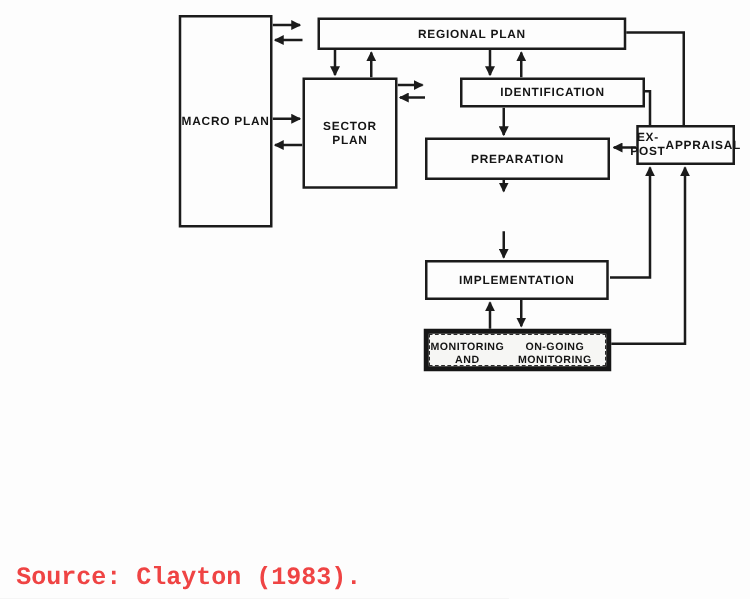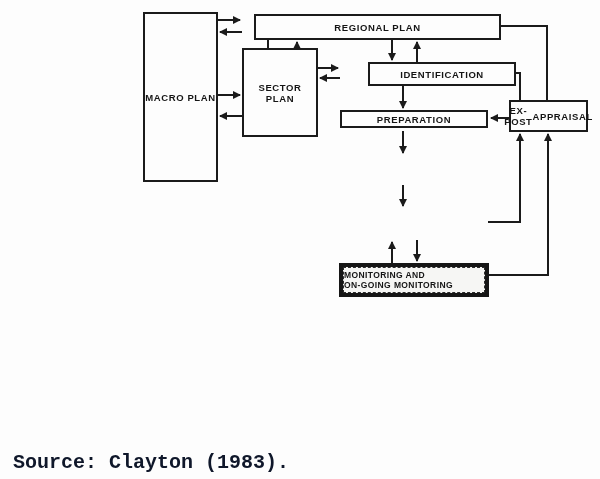--- a/index.html
+++ b/index.html
@@ -11,29 +11,29 @@
   .node{
     position:absolute;box-sizing:border-box;border:2px solid #1b1b1b;background:#fdfdfd;
     display:flex;align-items:center;justify-content:center;text-align:center;
     font-weight:700;font-size:9.5px;letter-spacing:0.6px;color:#151515;line-height:11px;
   }
   .node.dark{
     border:0;background:#161616;padding:4px;
   }
   .node.dark .inner{
     box-sizing:border-box;width:100%;height:100%;background:#f6f6f4;
-    border:1px dashed #2a2a2a;display:flex;flex-direction:column;
-    align-items:flex-start;justify-content:center;font-size:8.5px;line-height:10px;
+    border:1px dashed #2a2a2a;display:flex;
+    align-items:flex-end;justify-content:center;font-size:8.5px;line-height:10px;
     letter-spacing:0.4px;
   }
   .two-line{flex-direction:row;}
   .caption{
     position:absolute;left:13px;top:451px;
     font-family:"Liberation Mono",monospace;font-weight:700;font-size:20px;
-    color:#0f172a;letter-spacing:0px;white-space:nowrap;
+    color:#ef4444;letter-spacing:0px;white-space:nowrap;
   }
 </style>
 </head>
 <body>
 
 <div class="page">
 
   <svg class="wires" viewBox="0 0 600 479" xmlns="http://www.w3.org/2000/svg">
     <defs>
       <marker id="arr" viewBox="0 0 8 8" markerWidth="8" markerHeight="8" refX="7" refY="4" orient="auto" markerUnits="userSpaceOnUse">
@@ -65,33 +65,36 @@
   </svg>
 
   <div class="node" style="left:143px;top:12px;width:75px;height:170px;">
     <span>MACRO PLAN</span>
   </div>
 
   <div class="node" style="left:242px;top:14px;width:247px;height:26px;margin-left:12px;">
     <span>REGIONAL PLAN</span>
   </div>
 
-  <div class="node" style="left:242px;top:48px;width:76px;height:89px;">
+  <div class="node" style="left:242px;top:62px;width:76px;height:89px;">
     <span>SECTOR PLAN</span>
   </div>
 
   <div class="node" style="left:340px;top:62px;width:148px;height:24px;margin-left:28px;">
     <span>IDENTIFICATION</span>
   </div>
 
-  <div class="node" style="left:340px;top:110px;width:148px;height:18px;justify-content:center;">
+  <div class="node" style="left:340px;top:110px;width:148px;height:34px;justify-content:center;">
     <span>PREPARATION</span>
   </div>
 
 
+  <div class="node" style="left:340px;top:208px;width:147px;height:32px;">
+    <span>IMPLEMENTATION</span>
+  </div>
 
   <div class="node dark" style="left:339px;top:263px;width:150px;height:34px;">
     <div class="inner">
       <span>MONITORING AND</span>
       <span>ON-GOING MONITORING</span>
     </div>
   </div>
 
   <div class="node two-line" style="left:509px;top:100px;width:79px;height:32px;">
     <span>EX-POST</span>

